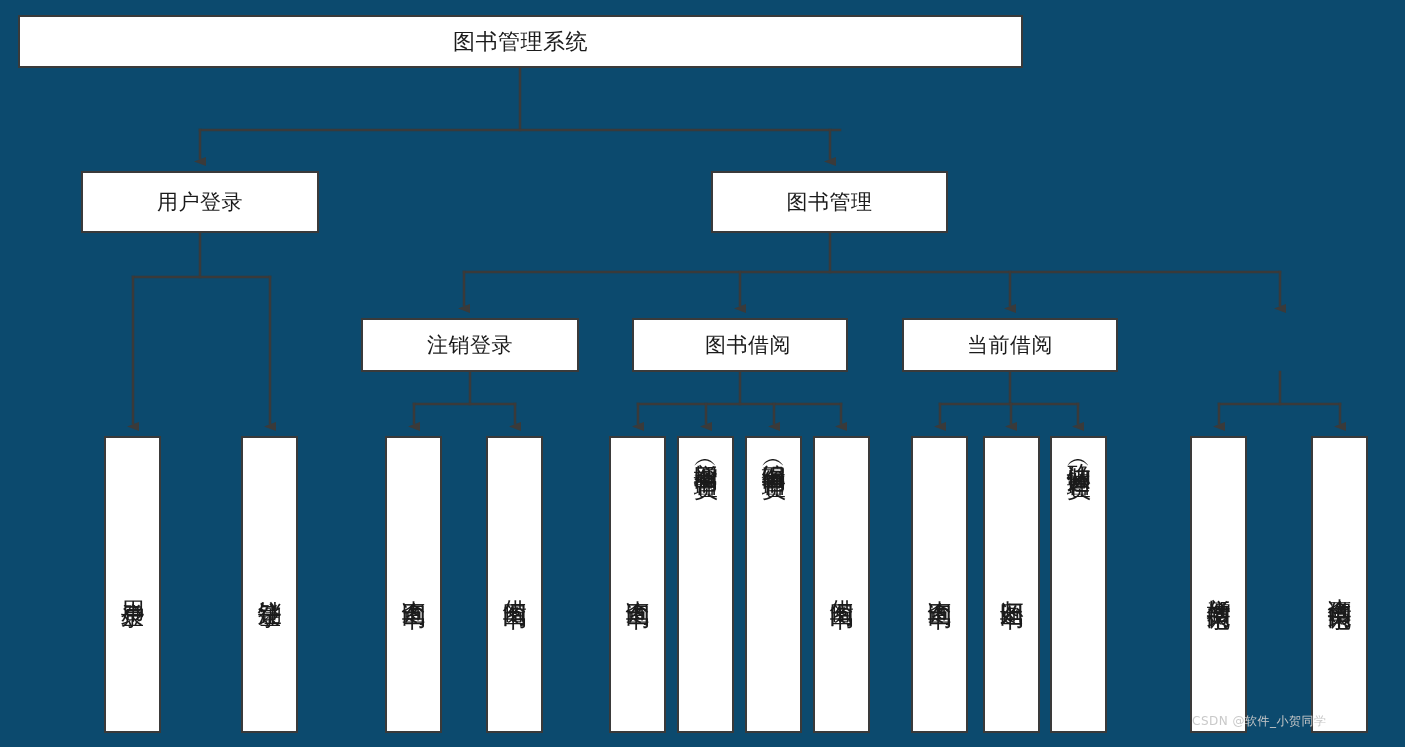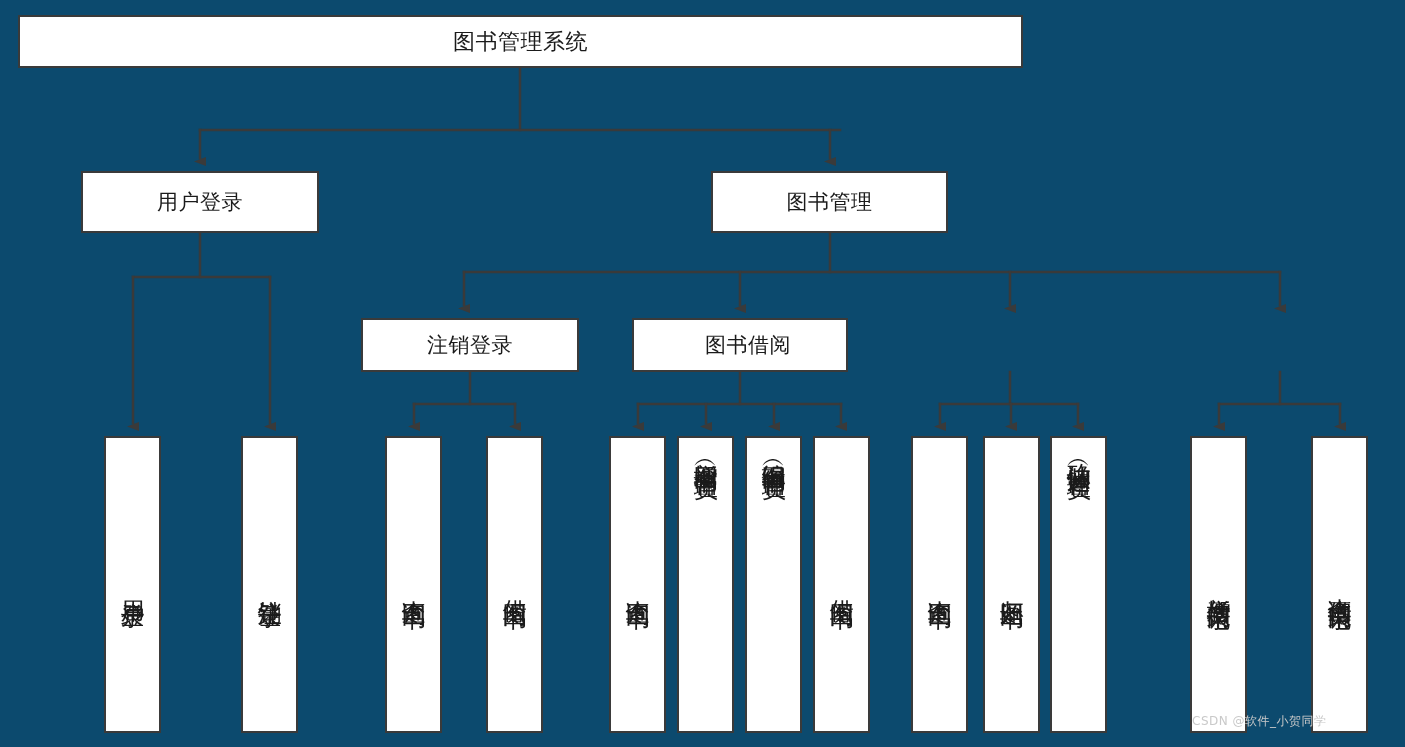--- a/index.html
+++ b/index.html
@@ -140,20 +140,23 @@
   <div class="node horiz" style="left:711px; top:171px; width:237px; height:62px;font-family:Liberation Serif, serif;">
     <span class="label">图书管理</span>
   </div>
 
   <div class="node horiz" style="left:361px; top:318px; width:218px; height:54px;">
     <span class="label">注销登录</span>
   </div>
   <div class="node horiz" style="left:632px; top:318px; width:216px; height:54px;padding-left:16px;">
     <span class="label">图书借阅</span>
   </div>
+  <div class="node horiz" style="left:902px; top:318px; width:216px; height:54px;">
+    <span class="label">当前借阅</span>
+  </div>
 
   <div class="node vert centered" style="left:104px; top:436px; width:57px; height:297px;">
     <span class="label">用户登录</span>
   </div>
   <div class="node vert centered" style="left:241px; top:436px; width:57px; height:297px;">
     <span class="label">注销登录</span>
   </div>
 
   <div class="node vert centered" style="left:385px; top:436px; width:57px; height:297px;">
     <span class="label">查询图书</span>

